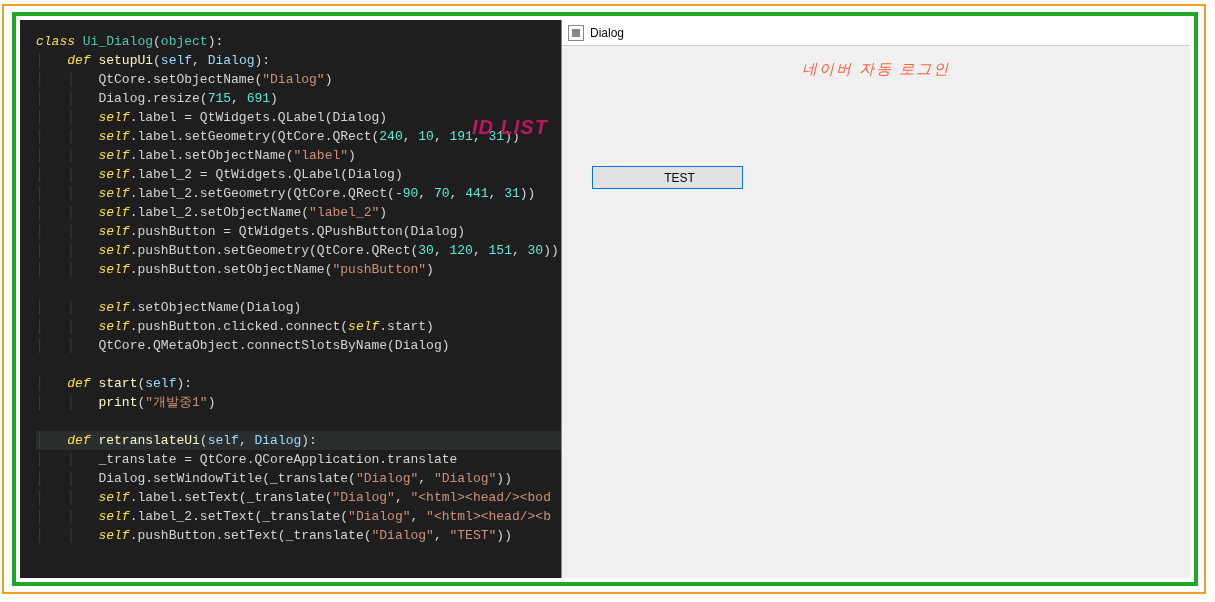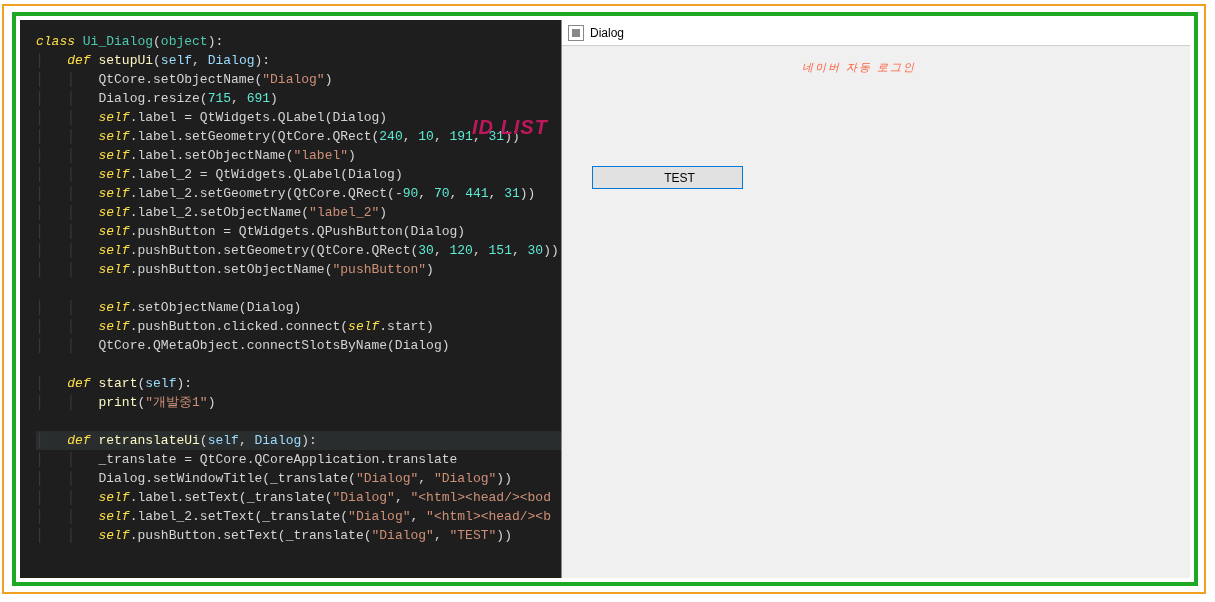--- a/index.html
+++ b/index.html
@@ -53,21 +53,21 @@
 }
 .titlebar .icon { width: 16px; height: 16px; border: 1px solid #888; margin-right: 6px; display: inline-flex; align-items: center; justify-content: center; }
 .titlebar .icon::after { content: ""; width: 8px; height: 8px; background: #888; }
 
 .dialog-body { position: absolute; left: 0; top: 26px; right: 0; bottom: 0; background: #f0f0f0; }
 
 .label-naver {
   position: absolute;
   left: 240px; top: 10px; width: 300px; height: 31px;
   font-family: 'Malgun Gothic', sans-serif;
-  font-size: 11px;
+  font-size: 15px;
   color: #ff6040;
   font-style: italic;
   letter-spacing: 2px;
   padding-top: 4px;
 }
 
 .label-idlist {
   position: absolute;
   left: -90px; top: 70px; width: 441px; height: 31px;
   font-family: 'Arial Black', Arial, sans-serif;

